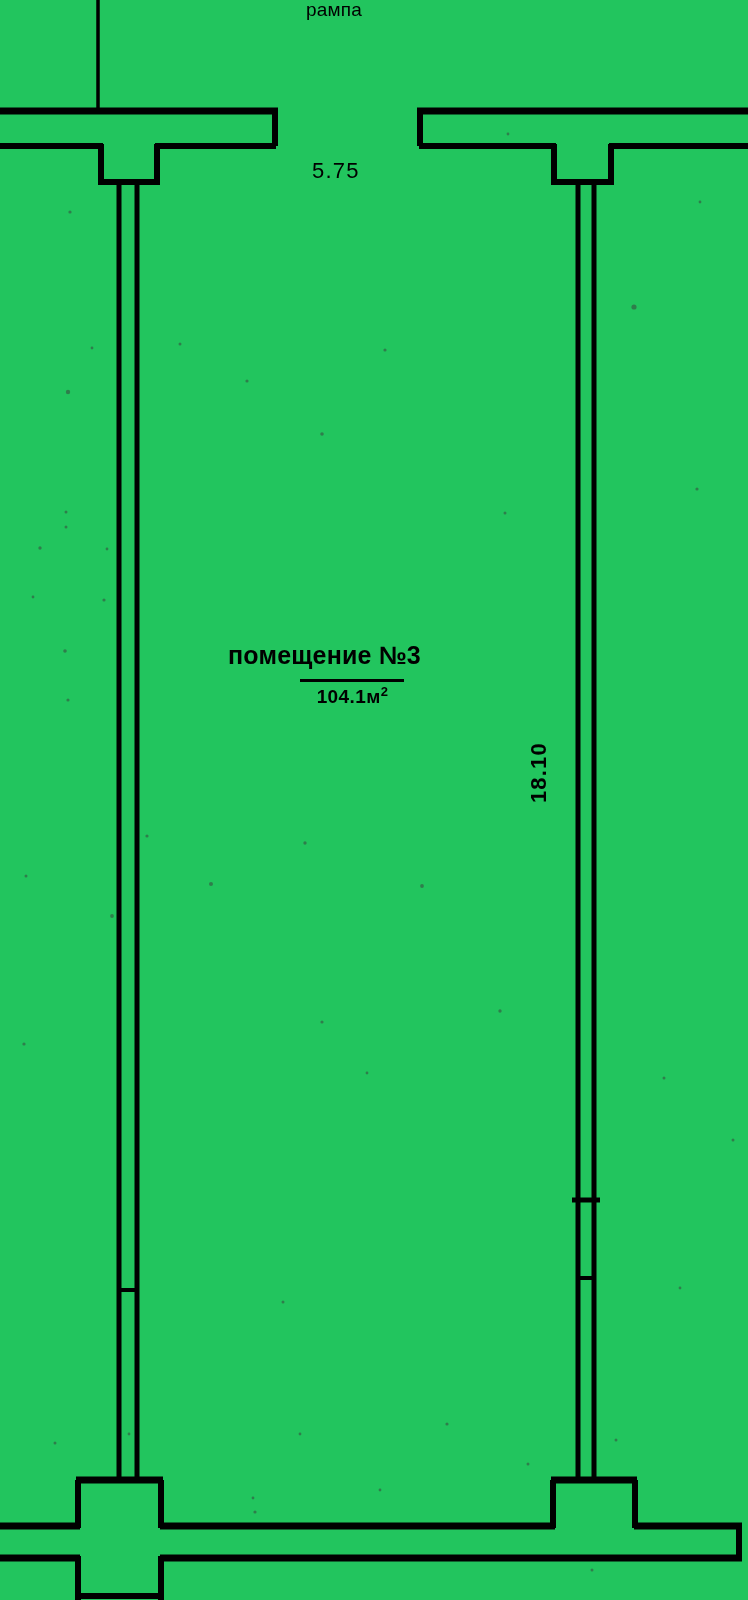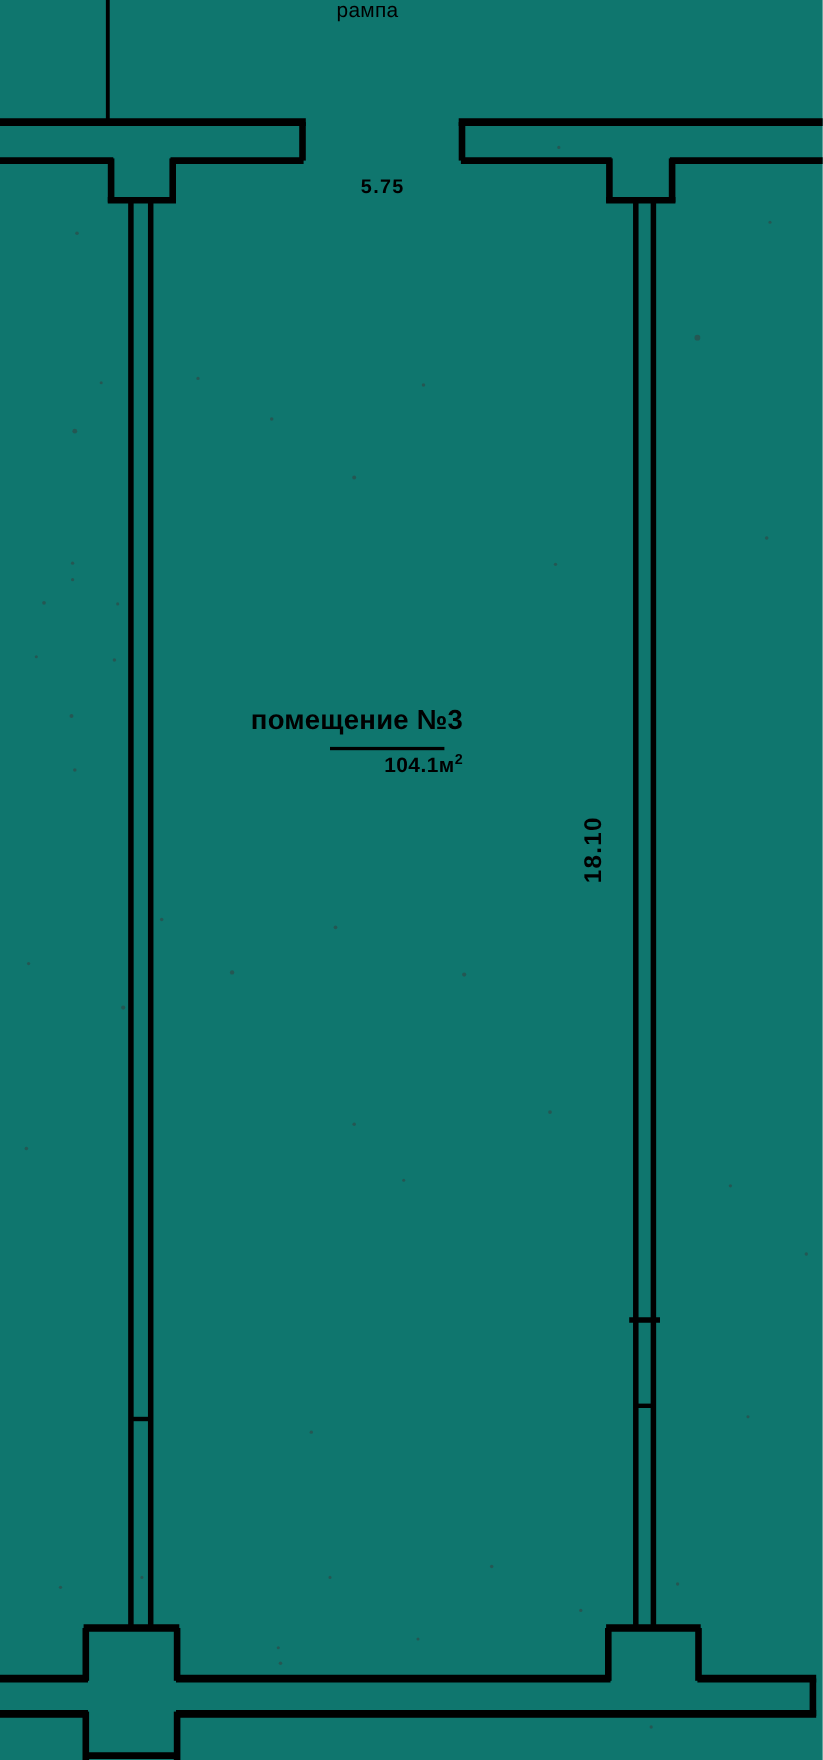--- a/index.html
+++ b/index.html
@@ -8,21 +8,21 @@
     padding: 0;
     background: #ffffff;
   }
   body {
     font-family: "Liberation Sans", sans-serif;
   }
   #plan-root {
     position: relative;
     width: 748px;
     height: 1600px;
-    background: #0f766e;
+    background: #22c55e;
     overflow: hidden;
   }
   #plan-svg {
     position: absolute;
     left: 0;
     top: 0;
     width: 748px;
     height: 1600px;
     display: block;
   }
@@ -33,24 +33,24 @@
     line-height: 1;
   }
   #label-rampa {
     left: 306px;
     top: 0px;
     font-size: 19px;
     font-weight: 400;
     letter-spacing: 0.2px;
   }
   #label-dim-top {
-    left: 328px;
+    left: 312px;
     top: 160px;
-    font-size: 18px;
-    font-weight: 700;
+    font-size: 22px;
+    font-weight: 400;
     letter-spacing: 1.2px;
   }
   #label-dim-right {
     left: 528px;
     top: 742px;
     font-size: 22px;
     font-weight: 700;
     letter-spacing: 1.2px;
     transform-origin: left top;
     transform: rotate(-90deg) translate(-100%, 0);
@@ -76,21 +76,21 @@
     margin: 11px auto 4px 72px;
   }
   #room-area-line {
     position: relative;
     font-size: 19px;
     font-weight: 700;
     color: #000000;
     letter-spacing: 0.4px;
     white-space: nowrap;
     margin-left: 56px;
-    text-align: right;
+    text-align: center;
   }
   #room-area-sup {
     font-size: 13px;
     font-weight: 700;
     vertical-align: super;
     line-height: 0;
   }
 </style>
 </head>
 <body>

